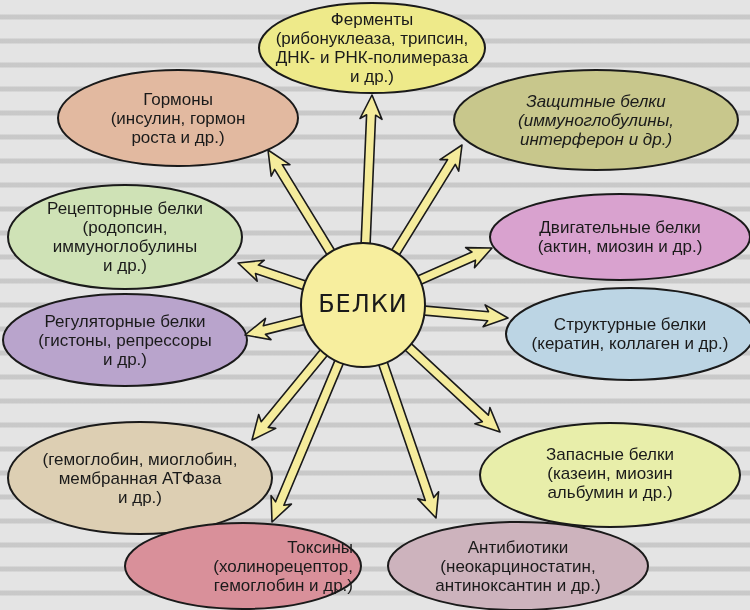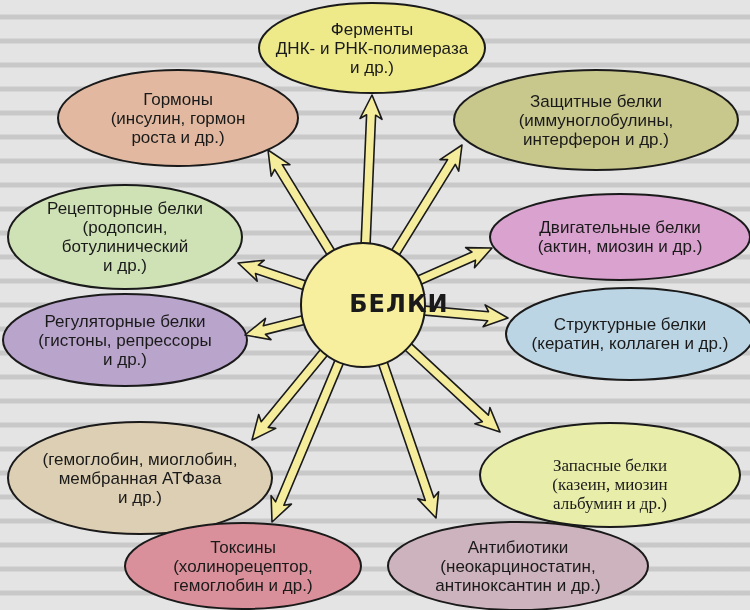--- a/index.html
+++ b/index.html
@@ -19,22 +19,22 @@
   .node-label {
     position: absolute;
     display: flex; flex-direction: column; align-items: center; justify-content: center;
     text-align: center; color: #1a1a1a;
     font-size: 17px; line-height: 19px;
     pointer-events: none;
   }
   .node-label span { display: block; white-space: nowrap; }
   .center-label {
     position: absolute; left: 301px; top: 290px; width: 124px; text-align: center;
-    font-family: "DejaVu Sans", sans-serif; font-weight: bold; font-size: 24px;
-    color: #1a1a1a; letter-spacing: 1px; padding-left: 36px;
+    font-family: "DejaVu Sans", sans-serif; font-weight: normal; font-size: 24px;
+    color: #1a1a1a; letter-spacing: 1px;
   }
 </style>
 </head>
 <body>
 
 <div class="stage">
   <div class="bg-text"></div>
 
   <svg class="diagram" width="750" height="610" viewBox="0 0 750 610">
 
@@ -64,72 +64,73 @@
         <polygon points="371.7,344.3 425.3,500.5 417.8,498.9 436.0,518.0 438.6,491.7 433.8,497.6 380.2,341.4" fill="#f5ec9c"></polygon>
       </g>
 
     <circle cx="363" cy="305" r="62" stroke="#1a1a1a" stroke-width="2" id="center-circle" fill="#f7ee9e"></circle>
   </svg>
 
   <div class="center-label">БЕЛКИ</div>
 
   <div class="node-label" style="left:262px;top:8px;width:220px;height:80px;">
     <span>Ферменты</span>
+    <span>(рибонуклеаза, трипсин,</span>
     <span>ДНК- и РНК-полимераза</span>
     <span>и др.)</span>
   </div>
 
   <div class="node-label" style="left:68px;top:88px;width:220px;height:60px;">
     <span>Гормоны</span>
     <span>(инсулин, гормон</span>
     <span>роста и др.)</span>
   </div>
 
   <div class="node-label" style="left:15px;top:197px;width:220px;height:80px;">
     <span>Рецепторные белки</span>
     <span>(родопсин,</span>
-    <span>ботулинический</span>
+    <span>иммуноглобулины</span>
     <span>и др.)</span>
   </div>
 
   <div class="node-label" style="left:10px;top:310px;width:230px;height:60px;">
     <span>Регуляторные белки</span>
     <span>(гистоны, репрессоры</span>
     <span>и др.)</span>
   </div>
 
   <div class="node-label" style="left:20px;top:438px;width:240px;height:80px;">
     <span>(гемоглобин, миоглобин,</span>
     <span>мембранная АТФаза</span>
     <span>и др.)</span>
   </div>
 
-  <div class="node-label" style="left:133px;top:536px;width:220px;height:60px;">
+  <div class="node-label" style="left:133px;top:536px;width:220px;height:60px;align-items:flex-end;">
     <span>Токсины</span>
     <span>(холинорецептор,</span>
     <span>гемоглобин и др.)</span>
   </div>
 
-  <div class="node-label" style="left:481px;top:90px;width:230px;height:60px;">
+  <div class="node-label" style="left:481px;top:90px;width:230px;height:60px;font-style:italic;">
     <span>Защитные белки</span>
     <span>(иммуноглобулины,</span>
     <span>интерферон и др.)</span>
   </div>
 
   <div class="node-label" style="left:505px;top:216px;width:230px;height:42px;text-align:right;">
     <span>Двигательные белки</span>
     <span>(актин, миозин и др.)</span>
   </div>
 
   <div class="node-label" style="left:510px;top:313px;width:240px;height:42px;">
     <span>Структурные белки</span>
     <span>(кератин, коллаген и др.)</span>
   </div>
 
-  <div class="node-label" style="left:500px;top:454px;width:220px;height:60px;font-family:Liberation Serif, serif;">
+  <div class="node-label" style="left:500px;top:443px;width:220px;height:60px;">
     <span>Запасные белки</span>
     <span>(казеин, миозин</span>
     <span>альбумин и др.)</span>
   </div>
 
   <div class="node-label" style="left:398px;top:536px;width:240px;height:60px;">
     <span>Антибиотики</span>
     <span>(неокарциностатин,</span>
     <span>антиноксантин и др.)</span>
   </div>

